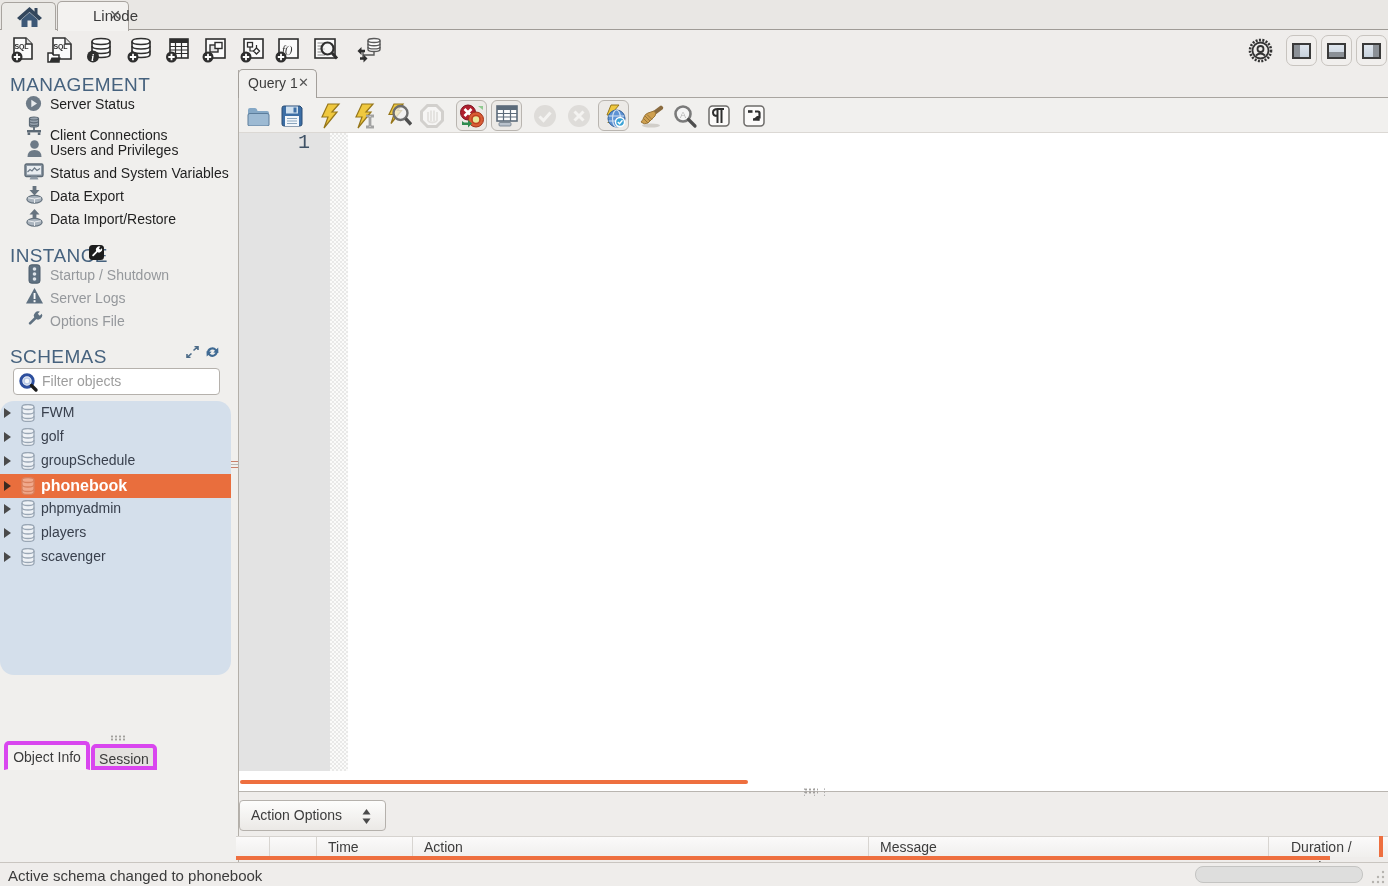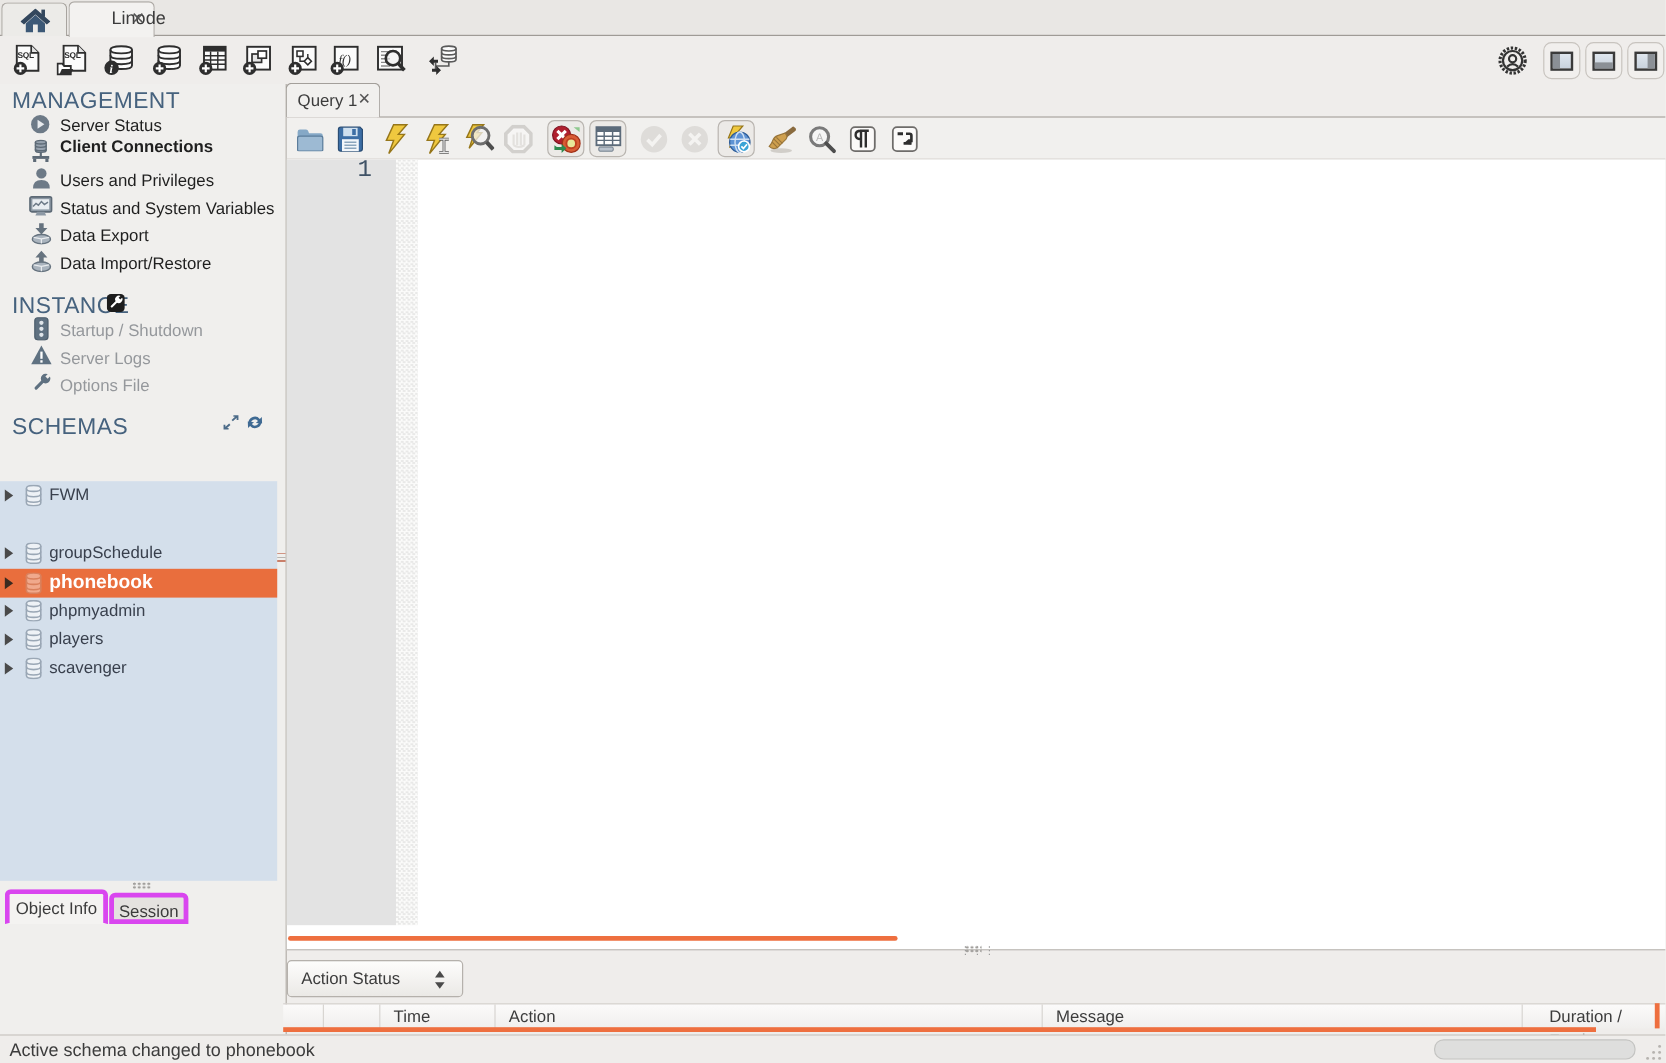--- a/index.html
+++ b/index.html
@@ -35,21 +35,21 @@
   letter-spacing:0.4px; }
 .sitem { position:absolute; left:50px; font-size:14px; color:#1f1f1f; white-space:nowrap; }
 .sitem.dis { color:#95989c; }
 
 
 #filterbox { left:13px; top:368px; width:207px; height:27px; background:#fff;
   border:1px solid #b5b1ac; border-radius:4px; }
 #filterbox span { position:absolute; left:28px; top:4px; font-size:14px; color:#9d9d9d; }
 
 
-#tree { left:0; top:401px; width:231px; height:333px; background:#d4dfeb; }
+#tree { left:0; top:401px; width:231px; height:274px; background:#d4dfeb;border-radius:14px; }
 .trow { position:absolute; left:0; width:231px; height:24px; }
 .trow .arr { position:absolute; left:4px; top:7px; width:0; height:0;
   border-left:7px solid #4a4a4a; border-top:5px solid transparent; border-bottom:5px solid transparent; }
 .trow .lbl { position:absolute; left:41px; top:3px; font-size:14px; color:#39404d; }
 .trow svg.ci, #seltree svg.ci { position:absolute; left:20px; top:3px; }
 #seltree { position:absolute; left:0; top:474px; width:231px; height:24px; background:#e96e3d; }
 #seltree .lbl { color:#fff; font-weight:bold; }
 
 
 .btab { position:absolute; font-size:14px; color:#3c3c3c; text-align:center;
@@ -306,21 +306,21 @@
     <rect x="8.6" y="13.2" width="1.9" height="2" fill="#fff"></rect>
   </svg>
   <svg class="abs" style="left:25px;top:310px;" width="19" height="19" viewBox="0 0 19 19">
     <g transform="rotate(45 13 5.5)" fill="#5f7181">
       <circle cx="13" cy="5.5" r="4"></circle>
       <rect x="11.6" y="0" width="2.8" height="4.4" fill="#f0efed"></rect>
       <rect x="11.7" y="7" width="2.6" height="11" rx="1.3"></rect>
     </g>
   </svg>
   <div class="abs sitem" style="top:96px;">Server Status</div>
-  <div class="abs sitem" style="top:114px;font-weight:bold;">Client Connections</div>
+  <div class="abs sitem" style="top:127px;">Client Connections</div>
   <div class="abs sitem" style="top:142px;">Users and Privileges</div>
   <div class="abs sitem" style="top:165px;">Status and System Variables</div>
   <div class="abs sitem" style="top:188px;">Data Export</div>
   <div class="abs sitem" style="top:211px;">Data Import/Restore</div>
   <div class="abs shead" style="top:245px;">INSTANCE</div>
   <div class="abs sitem dis" style="top:267px;">Startup / Shutdown</div>
   <div class="abs sitem dis" style="top:290px;">Server Logs</div>
   <div class="abs sitem dis" style="top:313px;">Options File</div>
   <div class="abs shead" style="top:346px;">SCHEMAS</div>
   <svg class="abs" style="left:89px;top:245px;" width="15" height="15" viewBox="0 0 15 15">
@@ -334,27 +334,42 @@
   <svg class="abs" style="left:186px;top:346px;" width="13" height="12" viewBox="0 0 13 12">
     <g stroke="#4c6b88" stroke-width="1.6" fill="none">
       <path d="M7.5 4.5 L12 0.5 M8.5 0.5 L12 0.5 L12 4"></path>
       <path d="M5.5 7.5 L1 11.5 M1 8 L1 11.5 L4.5 11.5"></path>
     </g>
   </svg>
   <svg class="abs" style="left:205px;top:345px;" width="15" height="14" viewBox="0 0 15 14">
     <path d="M2.2 8.6 A5.3 5.3 0 0 1 11.5 4.2 L13.2 2.6 L13.4 8 L8.2 7.4 L10 5.8 A3.2 3.2 0 0 0 4.3 8.4 Z" fill="#3f6a93"></path>
     <path d="M12.6 5.6 A5.3 5.3 0 0 1 3.4 10 L1.7 11.6 L1.5 6.2 L6.7 6.8 L4.9 8.4 A3.2 3.2 0 0 0 10.6 5.8 Z" fill="#3f6a93"></path>
   </svg>
+  <div id="filterbox" class="abs">
+      <span>Filter objects</span>
+    <svg class="abs" style="left:4px;top:3px;" width="22" height="22" viewBox="0 0 22 22">
+      <circle cx="9" cy="9" r="6.2" fill="#f4f7fb" stroke="#2d4f9e" stroke-width="3"></circle>
+      <circle cx="9" cy="9" r="3" fill="none" stroke="#b9c9e6" stroke-width="1.6"></circle>
+      <path d="M13.5 13.5 L18 18" stroke="#1c1c1c" stroke-width="3.4" stroke-linecap="round"></path>
+    </svg>
+  </div>
   <div id="tree" class="abs">
     <div class="trow" style="top:0px;">
         <div class="arr"></div>
         <svg class="ci" width="16" height="18">
           <use href="#cyl"></use>
         </svg>
         <span class="lbl">FWM</span>
+      </div>
+    <div class="trow" style="top:24px;">
+        <div class="arr"></div>
+        <svg class="ci" width="16" height="18">
+          <use href="#cyl"></use>
+        </svg>
+        <span class="lbl">golf</span>
       </div>
     <div class="trow" style="top:48px;">
         <div class="arr"></div>
         <svg class="ci" width="16" height="18">
           <use href="#cyl"></use>
         </svg>
         <span class="lbl">groupSchedule</span>
       </div>
     <div class="trow" style="top:96px;">
         <div class="arr"></div>
@@ -496,21 +511,21 @@
   <div id="editor" class="abs">
     <div id="gutter" class="abs">
         <span>1</span>
       </div>
     <div id="foldmargin" class="abs"></div>
     <div id="hscroll" class="abs"></div>
   </div>
   <div id="grip1" class="abs">⋮⋮⋮</div>
 
   <div id="aobtn" class="abs">
-      <span>Action Status</span>
+      <span>Action Options</span>
     <svg class="abs" style="left:121px;top:7px;" width="11" height="17" viewBox="0 0 11 17">
       <path d="M5.5 1 L9.5 6.5 L1.5 6.5 Z" fill="#4a4a4a"></path>
       <path d="M5.5 16 L1.5 10.5 L9.5 10.5 Z" fill="#4a4a4a"></path>
     </svg>
     </div>
   <div id="aohdr" class="abs">
     <div class="hcol" style="left:0px; width:33px; border-left:none;"></div>
     <div class="hcol" style="left:33px; width:47px;"></div>
     <div class="hcol" style="left:80px; width:96px;">Time</div>
     <div class="hcol" style="left:176px; width:456px;">Action</div>

